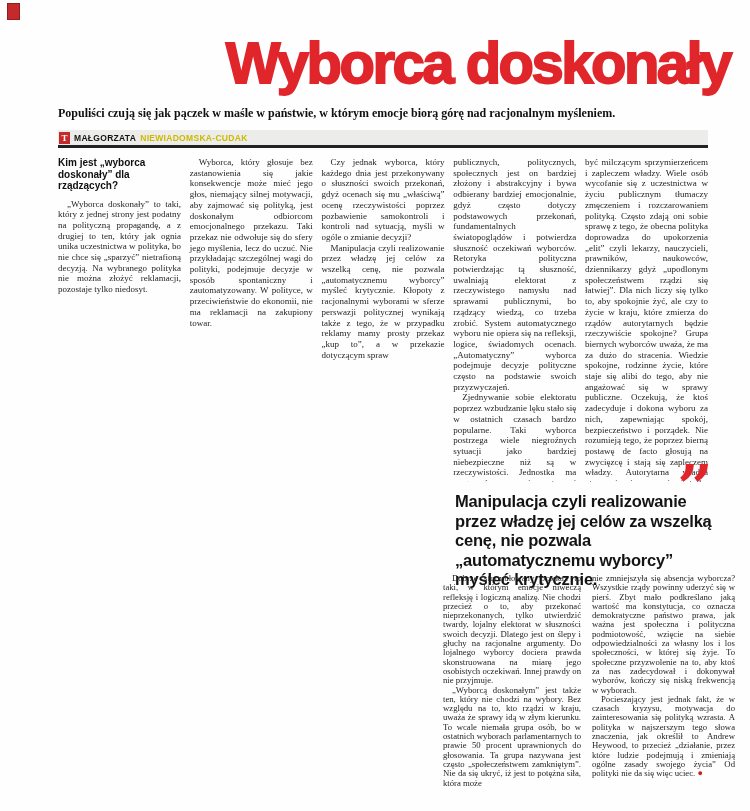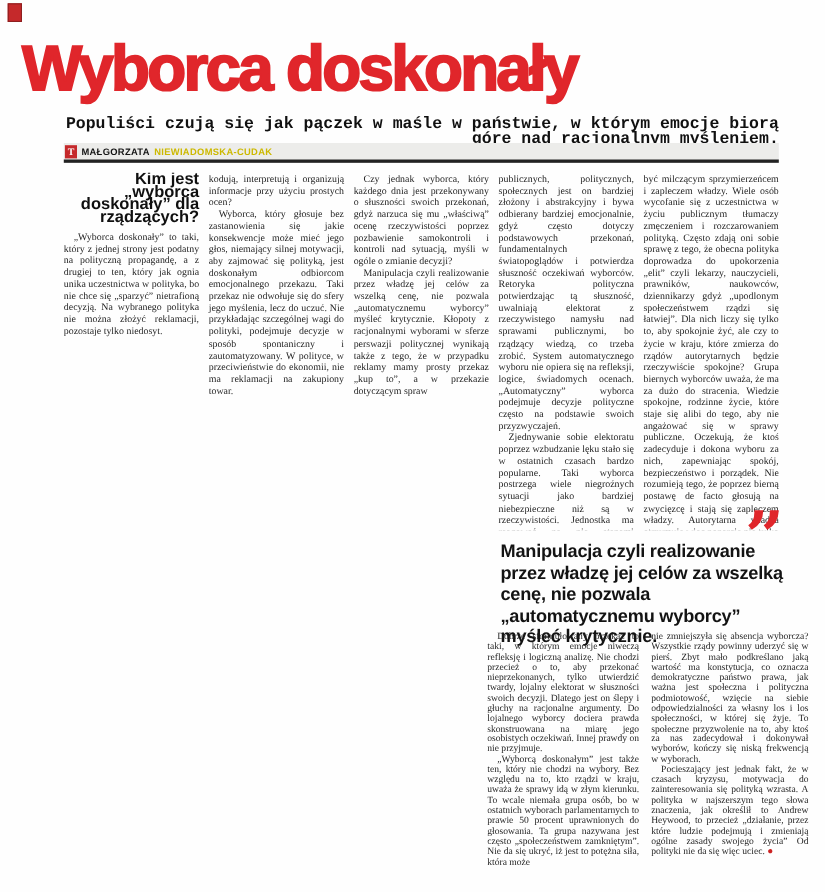--- a/index.html
+++ b/index.html
@@ -7,30 +7,30 @@
     width:750px;height:811px;position:relative;overflow:hidden;
     background:#fefefe;color:#1b1b1b;
     font-family:"Liberation Serif",serif;
   }
   .corner-mark{
     position:absolute;left:7px;top:3px;width:11px;height:15px;
     background:#c5292b;border:1px solid #8e1f1f;
   }
   .headline{
     position:absolute;left:20px;top:30px;width:710px;margin:0;
-    text-align:left;color:#e0262b;
+    text-align:right;color:#e0262b;
     font-family:"Liberation Sans",sans-serif;font-weight:bold;
     font-size:58px;line-height:66px;letter-spacing:-2.5px;
     -webkit-text-stroke:1.8px #e0262b;
   }
   .subhead{
     position:absolute;left:58px;top:106px;width:650px;margin:0;
-    text-align:right;color:#101010;
-    font-family:Liberation Mono, monospace;font-weight:bold;
-    font-size:15px;line-height:14px;
+    text-align:left;color:#101010;
+    font-family:Liberation Serif, serif;font-weight:bold;
+    font-size:12px;line-height:14px;
   }
   .byline-bar{
     position:absolute;left:58px;top:130px;width:650px;height:15px;
     background:#ececea;border-bottom:3px solid #222;
     display:flex;align-items:center;
   }
   .byline-badge{
     width:11px;height:12px;background:#c5292b;color:#fff;
     font:bold 9px/12px "Liberation Serif",serif;text-align:center;
     margin:0 4px 0 1px;flex:0 0 auto;
@@ -47,21 +47,21 @@
   }
   .col{width:123px;flex:0 0 auto;}
   .col p,.bcol p{
     margin:0;text-align:justify;
     font-size:9px;line-height:10.7px;color:#1e1e1e;
   }
   .col p.indent,.bcol p.indent{text-indent:9px;}
   .col-heading{
     margin:0 0 7px 0;
     font-family:"Liberation Sans",sans-serif;font-weight:bold;
-    font-size:15px;line-height:11.5px;color:#101010;text-align:right;
+    font-size:10px;line-height:11.5px;color:#101010;
   }
   .pullquote{
     position:absolute;left:455px;top:478px;width:260px;
   }
   .quote-mark{
     position:absolute;top:-10px;right:2px;
     font-family:"DejaVu Serif",serif;font-weight:bold;
     font-size:62px;line-height:40px;color:#e0262b;
   }
   .pullquote-text{
@@ -89,25 +89,24 @@
   <span class="byline-first">MAŁGORZATA</span>
   <span class="byline-last">NIEWIADOMSKA-CUDAK</span>
 </div>
 
 <section class="top-cols">
   <article class="col">
     <h2 class="col-heading">Kim jest „wyborca doskonały” dla rządzących?</h2>
     <p class="indent">„Wyborca doskonały” to taki, który z jednej strony jest podatny na polityczną propagandę, a z drugiej to ten, który jak ognia unika uczestnictwa w polityka, bo nie chce się „sparzyć” nietrafioną decyzją. Na wybranego polityka nie można złożyć reklamacji, pozostaje tylko niedosyt.</p>
   </article>
   <article class="col">
-    <p>kodują, interpretują i organizują informacje przy użyciu prostych ocen?</p>
     <p class="indent">Wyborca, który głosuje bez zastanowienia się jakie konsekwencje może mieć jego głos, niemający silnej motywacji, aby zajmować się polityką, jest doskonałym odbiorcom emocjonalnego przekazu. Taki przekaz nie odwołuje się do sfery jego myślenia, lecz do uczuć. Nie przykładając szczególnej wagi do polityki, podejmuje decyzje w sposób spontaniczny i zautomatyzowany. W polityce, w przeciwieństwie do ekonomii, nie ma reklamacji na zakupiony towar.</p>
   </article>
   <article class="col">
-    <p class="indent">Czy jednak wyborca, który każdego dnia jest przekonywany o słuszności swoich przekonań, gdyż narzuca się mu „właściwą” ocenę rzeczywistości poprzez pozbawienie samokontroli i kontroli nad sytuacją, myśli w ogóle o zmianie decyzji?</p>
+    <p class="indent">Czy jednak wyborca, który każdego dnia jest przekonywany o słuszności swoich przekonań, gdyż ocenach się mu „właściwą” ocenę rzeczywistości poprzez pozbawienie samokontroli i kontroli nad sytuacją, myśli w ogóle o zmianie decyzji?</p>
     <p class="indent">Manipulacja czyli realizowanie przez władzę jej celów za wszelką cenę, nie pozwala „automatycznemu wyborcy” myśleć krytycznie. Kłopoty z racjonalnymi wyborami w sferze perswazji politycznej wynikają także z tego, że w przypadku reklamy mamy prosty przekaz „kup to”, a w przekazie dotyczącym spraw</p>
   </article>
   <article class="col">
     <p>publicznych, politycznych, społecznych jest on bardziej złożony i abstrakcyjny i bywa odbierany bardziej emocjonalnie, gdyż często dotyczy podstawowych przekonań, fundamentalnych światopoglądów i potwierdza słuszność oczekiwań wyborców. Retoryka polityczna potwierdzając tą słuszność, uwalniają elektorat z rzeczywistego namysłu nad sprawami publicznymi, bo rządzący wiedzą, co trzeba zrobić. System automatycznego wyboru nie opiera się na refleksji, logice, świadomych ocenach. „Automatyczny” wyborca podejmuje decyzje polityczne często na podstawie swoich przyzwyczajeń.</p>
     <p class="indent">Zjednywanie sobie elektoratu poprzez wzbudzanie lęku stało się w ostatnich czasach bardzo popularne. Taki wyborca postrzega wiele niegroźnych sytuacji jako bardziej niebezpieczne niż są w rzeczywistości. Jednostka ma reagować na nie stanami lękowymi nieproporcjonalnie silniejszymi w stosunku do wielkości obiektywnego niebezpieczeństwa. Sposobem radzenia sobie z zagrożeniami jest popieranie partii odwołującej się do wartości patriotycznych i sprawiedliwości.</p>
   </article>
   <article class="col">
     <p>być milczącym sprzymierzeńcem i zapleczem władzy. Wiele osób wycofanie się z uczestnictwa w życiu publicznym tłumaczy zmęczeniem i rozczarowaniem polityką. Często zdają oni sobie sprawę z tego, że obecna polityka doprowadza do upokorzenia „elit” czyli lekarzy, nauczycieli, prawników, naukowców, dziennikarzy gdyż „upodlonym społeczeństwem rządzi się łatwiej”. Dla nich liczy się tylko to, aby spokojnie żyć, ale czy to życie w kraju, które zmierza do rządów autorytarnych będzie rzeczywiście spokojne? Grupa biernych wyborców uważa, że ma za dużo do stracenia. Wiedzie spokojne, rodzinne życie, które staje się alibi do tego, aby nie angażować się w sprawy publiczne. Oczekują, że ktoś zadecyduje i dokona wyboru za nich, zapewniając spokój, bezpieczeństwo i porządek. Nie rozumieją tego, że poprzez bierną postawę de facto głosują na zwycięzcę i stają się zapleczem władzy. Autorytarna władza otrzymuje więc poparcie nie tylko tych z sondaży, ale także milczącej większości.</p>
 
   </article>

